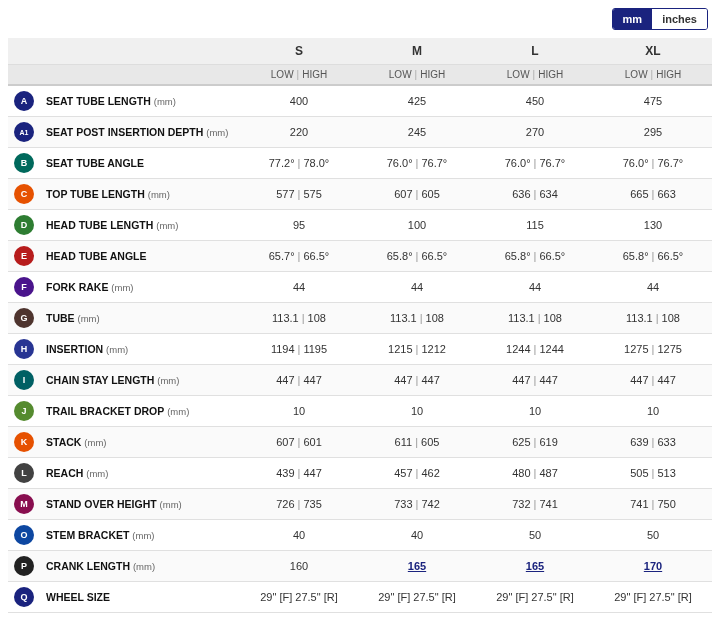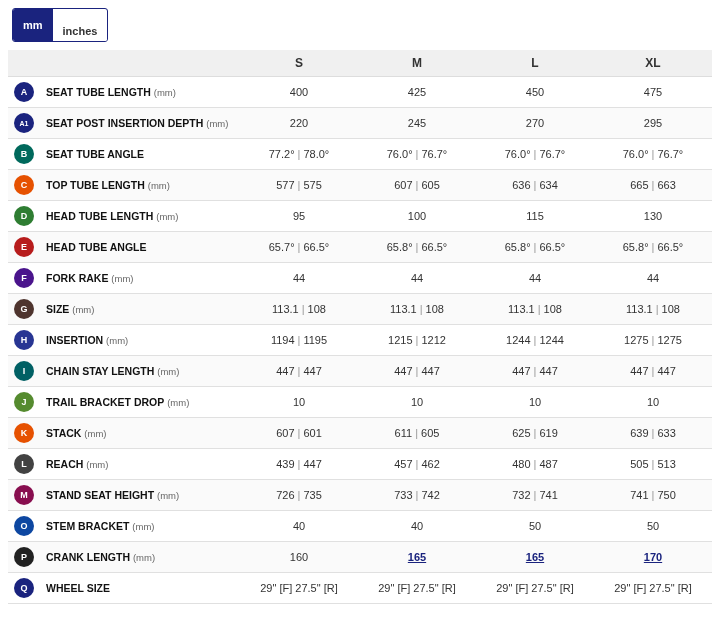--- a/index.html
+++ b/index.html
@@ -5,20 +5,21 @@
     * { box-sizing: border-box; margin: 0; padding: 0; }
     body {
       font-family: Arial, Helvetica, sans-serif;
       font-size: 11px;
       background: #fff;
       color: #333;
       width: 720px;
     }
     .top-bar {
       display: flex;
+      justify-content: flex-end;
       padding: 8px 12px;
       background: #fff;
     }
     .unit-toggle {
       display: flex;
       border: 1px solid #1a237e;
       border-radius: 3px;
       overflow: hidden;
     }
     .unit-btn {
@@ -29,21 +30,20 @@
       border: none;
       outline: none;
     }
     .unit-btn.active {
       background: #1a237e;
       color: #fff;
     }
     .unit-btn.inactive {
       background: #fff;
       color: #333;
-      margin-top: 12px;
     }
     .table-container {
       padding: 0 8px 8px 8px;
     }
     table {
       width: 100%;
       border-collapse: collapse;
     }
     .header-row th {
       background: #f0f0f0;
@@ -142,20 +142,27 @@
 <div class="table-container">
   <table>
     <thead>
       <tr class="header-row">
         <th colspan="2"></th>
         <th class="col-size">S</th>
         <th class="col-size">M</th>
         <th class="col-size">L</th>
         <th class="col-size">XL</th>
       </tr>
+      <tr class="subheader-row">
+        <th colspan="2"></th>
+        <th><span>LOW</span><span class="subhead-sep">|</span><span>HIGH</span></th>
+        <th><span>LOW</span><span class="subhead-sep">|</span><span>HIGH</span></th>
+        <th><span>LOW</span><span class="subhead-sep">|</span><span>HIGH</span></th>
+        <th><span>LOW</span><span class="subhead-sep">|</span><span>HIGH</span></th>
+      </tr>
     </thead>
     <tbody id="table-body">
     <tr class="data-row">
           <td class="badge-cell"><span class="badge" style="background: rgb(26, 35, 126); font-size: 9px;">A</span></td>
           <td class="name-cell"><strong>SEAT TUBE LENGTH</strong> <span class="unit-label">(mm)</span></td>
           <td class="val-cell">400</td>
           <td class="val-cell">425</td>
           <td class="val-cell">450</td>
           <td class="val-cell">475</td>
         </tr>
@@ -202,21 +209,21 @@
         <tr class="data-row">
           <td class="badge-cell"><span class="badge" style="background: rgb(74, 20, 140); font-size: 9px;">F</span></td>
           <td class="name-cell"><strong>FORK RAKE</strong> <span class="unit-label">(mm)</span></td>
           <td class="val-cell">44</td>
           <td class="val-cell">44</td>
           <td class="val-cell">44</td>
           <td class="val-cell">44</td>
         </tr>
         <tr class="data-row">
           <td class="badge-cell"><span class="badge" style="background: rgb(78, 52, 46); font-size: 9px;">G</span></td>
-          <td class="name-cell"><strong>SIZE</strong> <span class="unit-label">(mm)</span></td>
+          <td class="name-cell"><strong>TUBE</strong> <span class="unit-label">(mm)</span></td>
           <td class="val-cell">113.1<span class="sep">|</span>108</td>
           <td class="val-cell">113.1<span class="sep">|</span>108</td>
           <td class="val-cell">113.1<span class="sep">|</span>108</td>
           <td class="val-cell">113.1<span class="sep">|</span>108</td>
         </tr>
         <tr class="data-row">
           <td class="badge-cell"><span class="badge" style="background: rgb(40, 53, 147); font-size: 9px;">H</span></td>
           <td class="name-cell"><strong>INSERTION</strong> <span class="unit-label">(mm)</span></td>
           <td class="val-cell">1194<span class="sep">|</span>1195</td>
           <td class="val-cell">1215<span class="sep">|</span>1212</td>
@@ -250,21 +257,21 @@
         <tr class="data-row">
           <td class="badge-cell"><span class="badge" style="background: rgb(66, 66, 66); font-size: 9px;">L</span></td>
           <td class="name-cell"><strong>REACH</strong> <span class="unit-label">(mm)</span></td>
           <td class="val-cell">439<span class="sep">|</span>447</td>
           <td class="val-cell">457<span class="sep">|</span>462</td>
           <td class="val-cell">480<span class="sep">|</span>487</td>
           <td class="val-cell">505<span class="sep">|</span>513</td>
         </tr>
         <tr class="data-row">
           <td class="badge-cell"><span class="badge" style="background: rgb(136, 14, 79); font-size: 9px;">M</span></td>
-          <td class="name-cell"><strong>STAND SEAT HEIGHT</strong> <span class="unit-label">(mm)</span></td>
+          <td class="name-cell"><strong>STAND OVER HEIGHT</strong> <span class="unit-label">(mm)</span></td>
           <td class="val-cell">726<span class="sep">|</span>735</td>
           <td class="val-cell">733<span class="sep">|</span>742</td>
           <td class="val-cell">732<span class="sep">|</span>741</td>
           <td class="val-cell">741<span class="sep">|</span>750</td>
         </tr>
         <tr class="data-row">
           <td class="badge-cell"><span class="badge" style="background: rgb(13, 71, 161); font-size: 9px;">O</span></td>
           <td class="name-cell"><strong>STEM BRACKET</strong> <span class="unit-label">(mm)</span></td>
           <td class="val-cell">40</td>
           <td class="val-cell">40</td>

